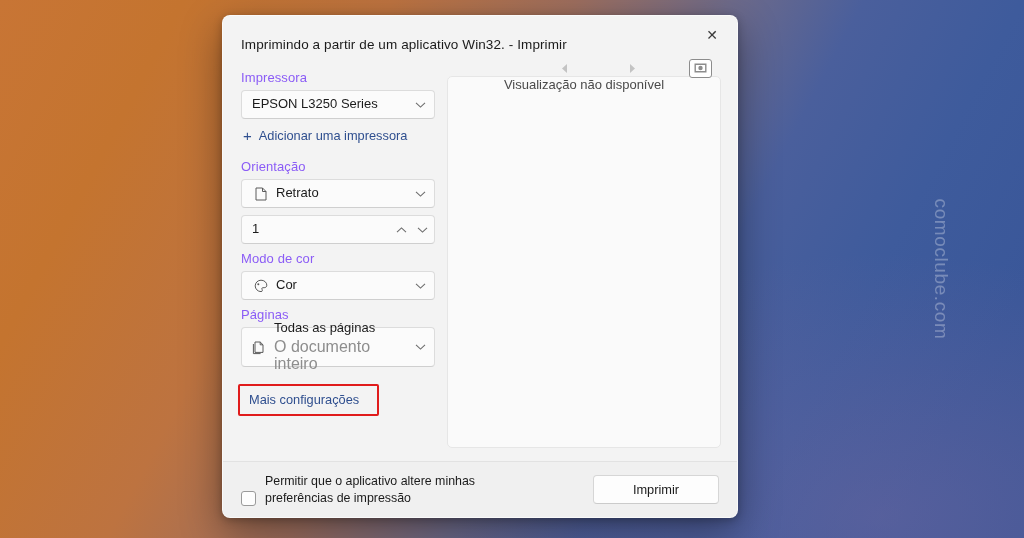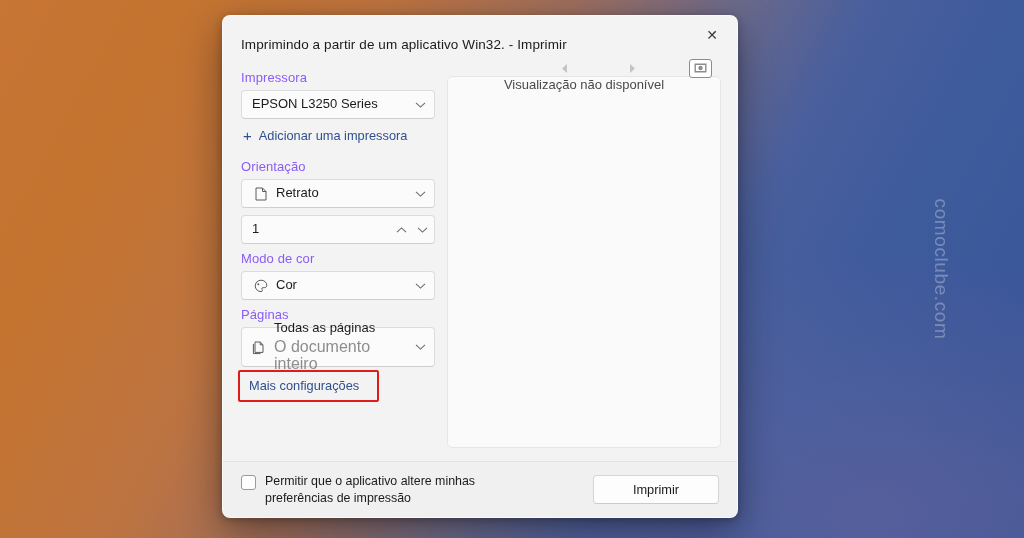--- a/index.html
+++ b/index.html
@@ -204,20 +204,21 @@
     gap: 7px;
     color: #2f4f8f;
     font-size: 12.8px;
     margin: 9px 0 16px 2px;
   }
   .addlink .plus { font-size: 15px; line-height: 1; color: #2f4f8f; }
 
   .more-wrap {
     position: relative;
     display: inline-block;
+    margin-top: 14px;
     margin-left: 0;
     text-align: center;
   }
   .more-link {
     color: #2f4f8f;
     font-size: 12.8px;
     padding: 4px 6px 4px 8px;
     display: inline-block;
   }
   .annot-box {
@@ -253,21 +254,21 @@
     flex: 0 0 56px;
     height: 56px;
     background: #f0f0f0;
     border-top: 1px solid #e2e2e2;
     display: flex;
     align-items: center;
     padding: 0 18px;
   }
   .chk-row {
     display: flex;
-    align-items: flex-start;
+    align-items: flex-end;
     gap: 9px;
     width: 272px;
   }
   .chkbox {
     width: 15px; height: 15px;
     flex: 0 0 15px;
     border: 1px solid #9a9a9a;
     border-radius: 3px;
     background: #fdfdfd;
     margin-top: 2px;

